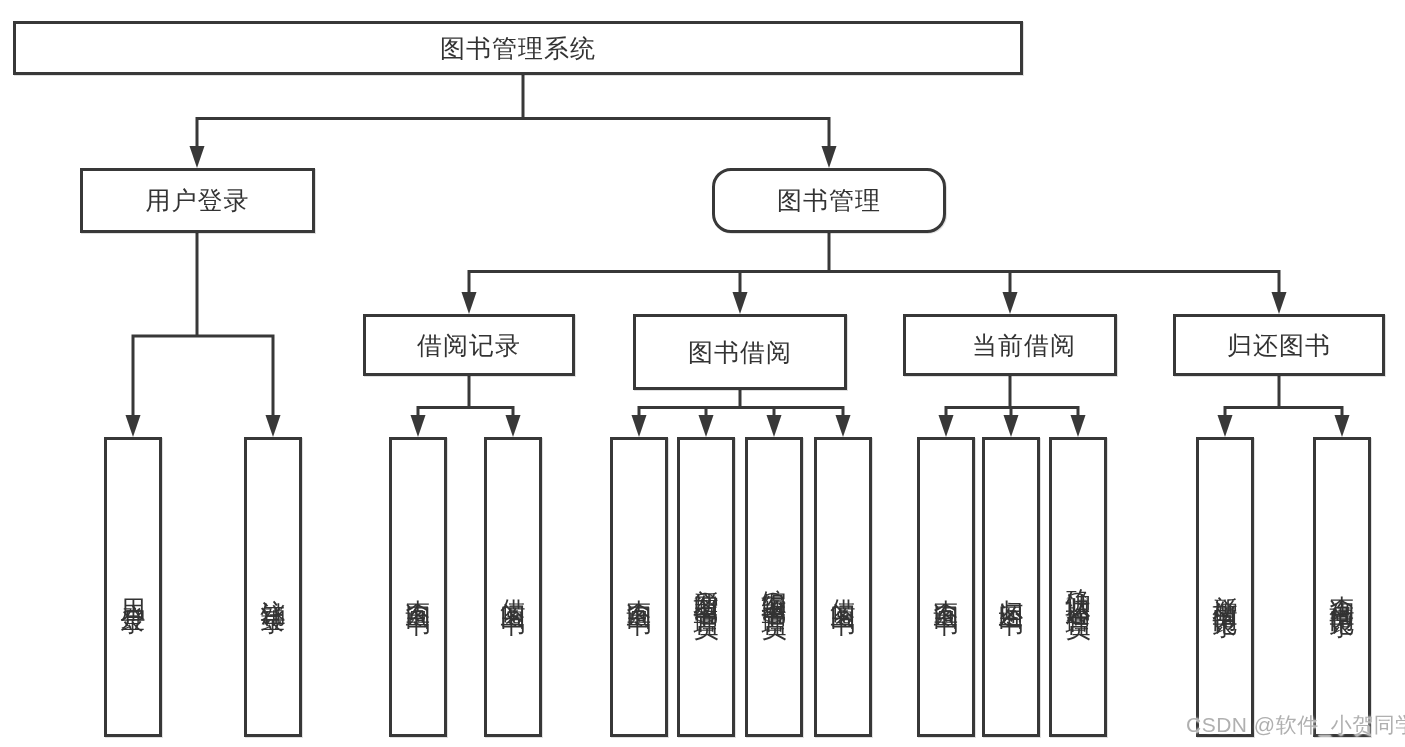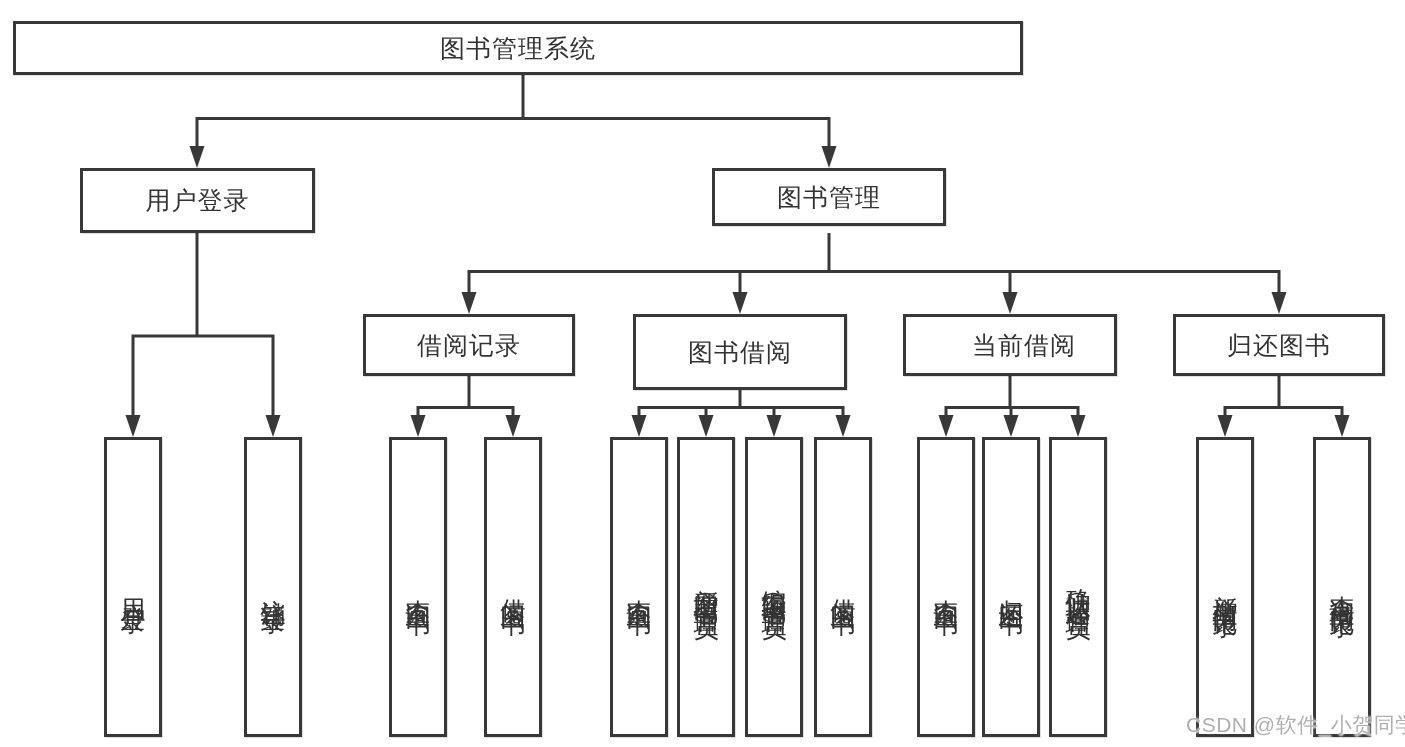--- a/index.html
+++ b/index.html
@@ -129,21 +129,21 @@
 
     <path d="M1279 376 V407.5"></path>
     <path d="M1225 424 V407.5 H1342 V424"></path>
     <polygon points="1225,437 1217.5,415 1232.5,415"></polygon>
     <polygon points="1342,437 1334.5,415 1349.5,415"></polygon>
   </svg>
 
   <div class="node" style="left:13px; top:13px; width:1010px; height:54px;margin-top:8px;">图书管理系统</div>
 
   <div class="node" style="left:80px; top:168px; width:235px; height:65px;">用户登录</div>
-  <div class="node" style="left:712px; top:168px; width:234px; height:58px;">图书管理</div>
+  <div class="node" style="left:712px; top:168px; width:234px; height:65px;border-radius:19px;">图书管理</div>
 
   <div class="node" style="left:363px; top:314px; width:212px; height:62px;">借阅记录</div>
   <div class="node" style="left:633px; top:314px; width:214px; height:76px;">图书借阅</div>
   <div class="node" style="left:903px; top:314px; width:214px; height:62px;padding-left:28px;">当前借阅</div>
   <div class="node" style="left:1173px; top:314px; width:212px; height:62px;">归还图书</div>
 
   <div class="leaf" style="left:104px;">
     <span class="vtext">用户登录</span>
   </div>
   <div class="leaf" style="left:244px;">

